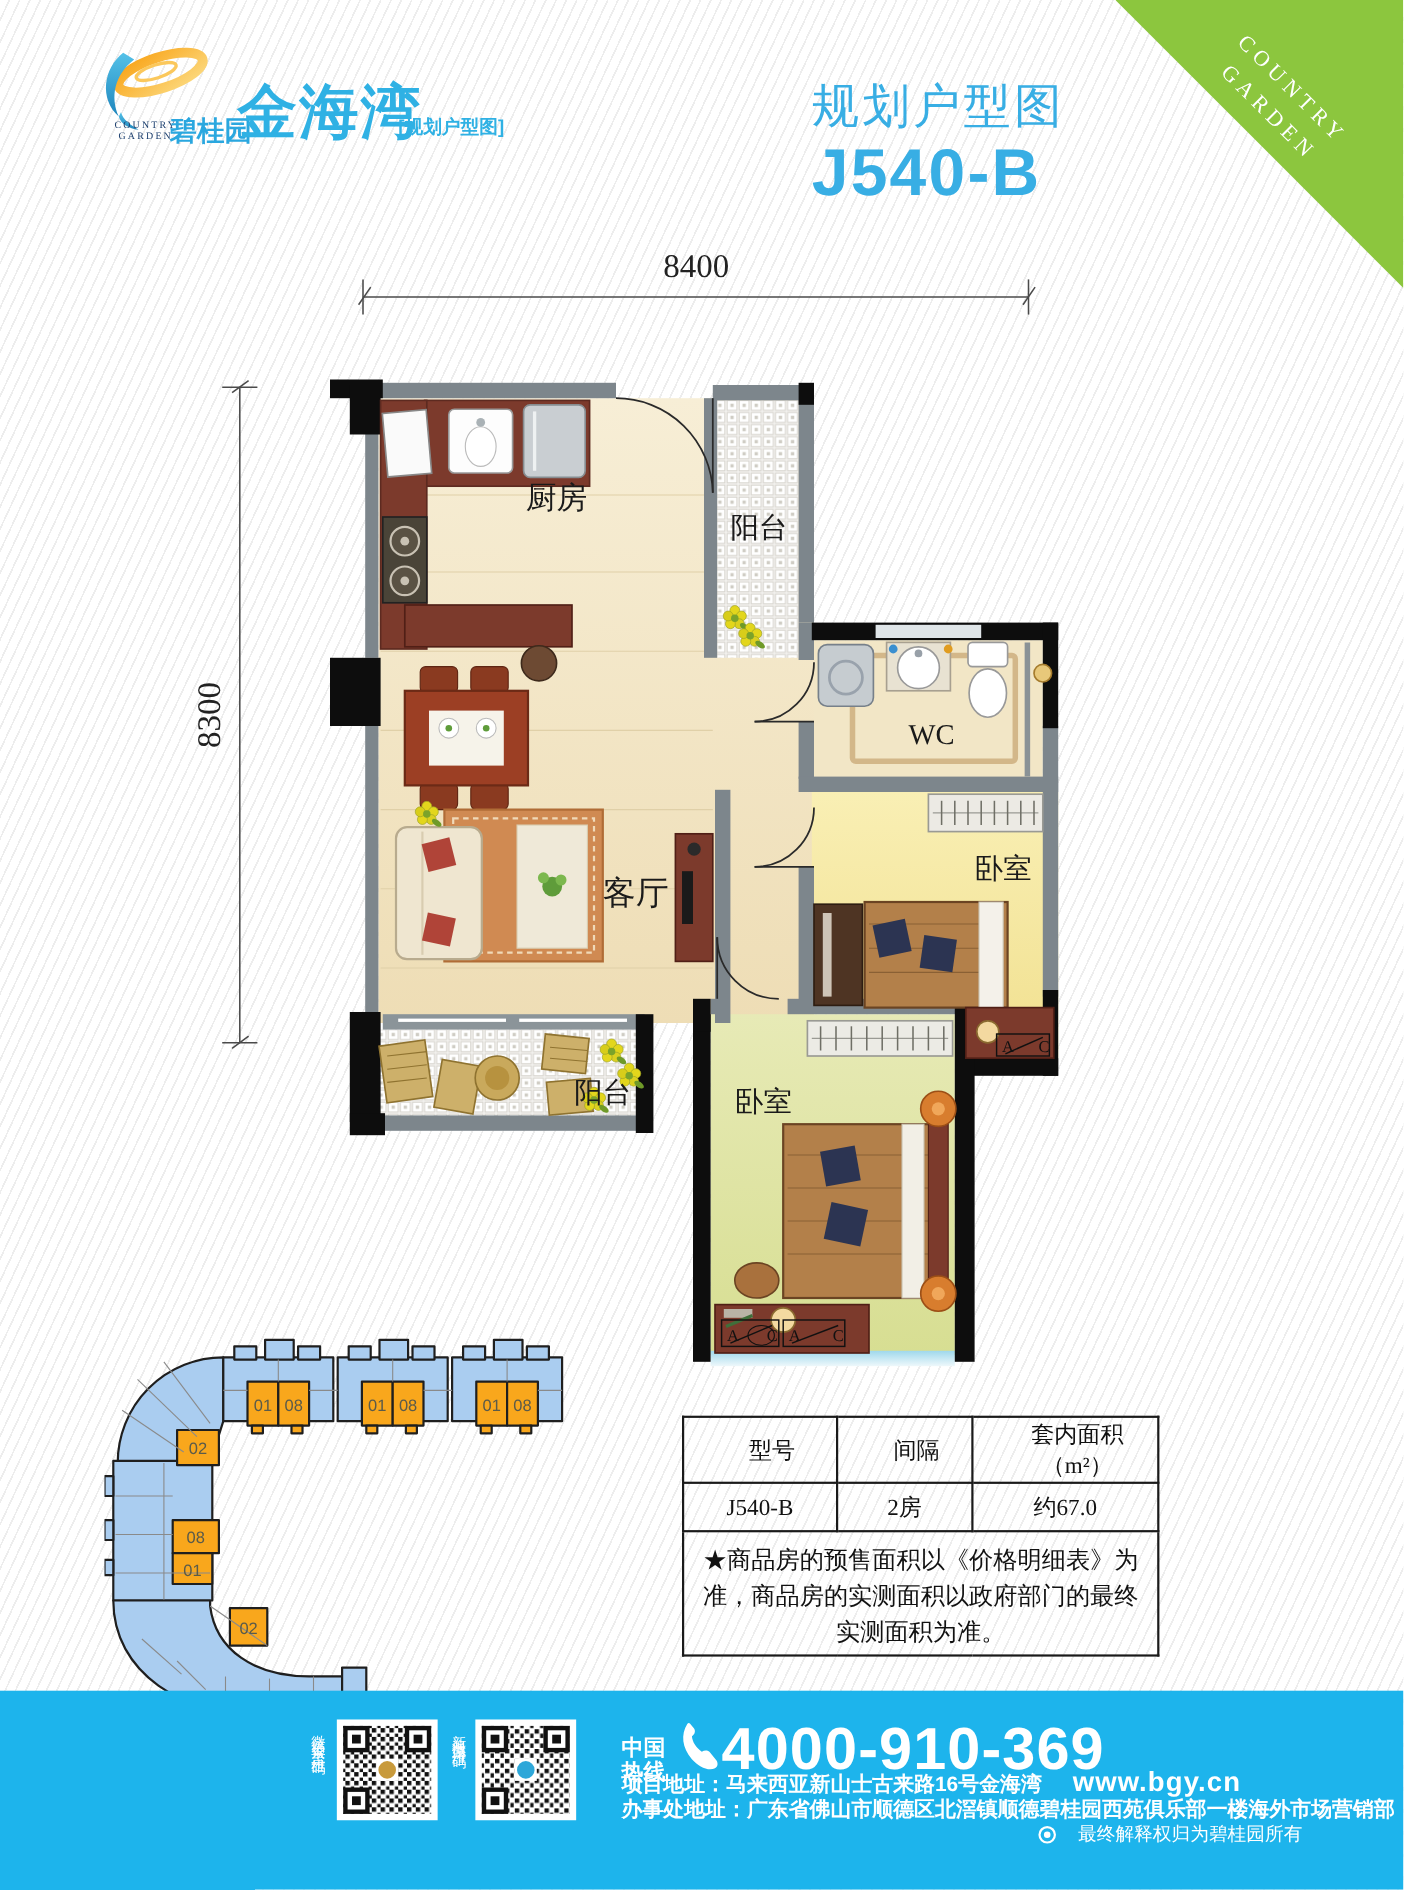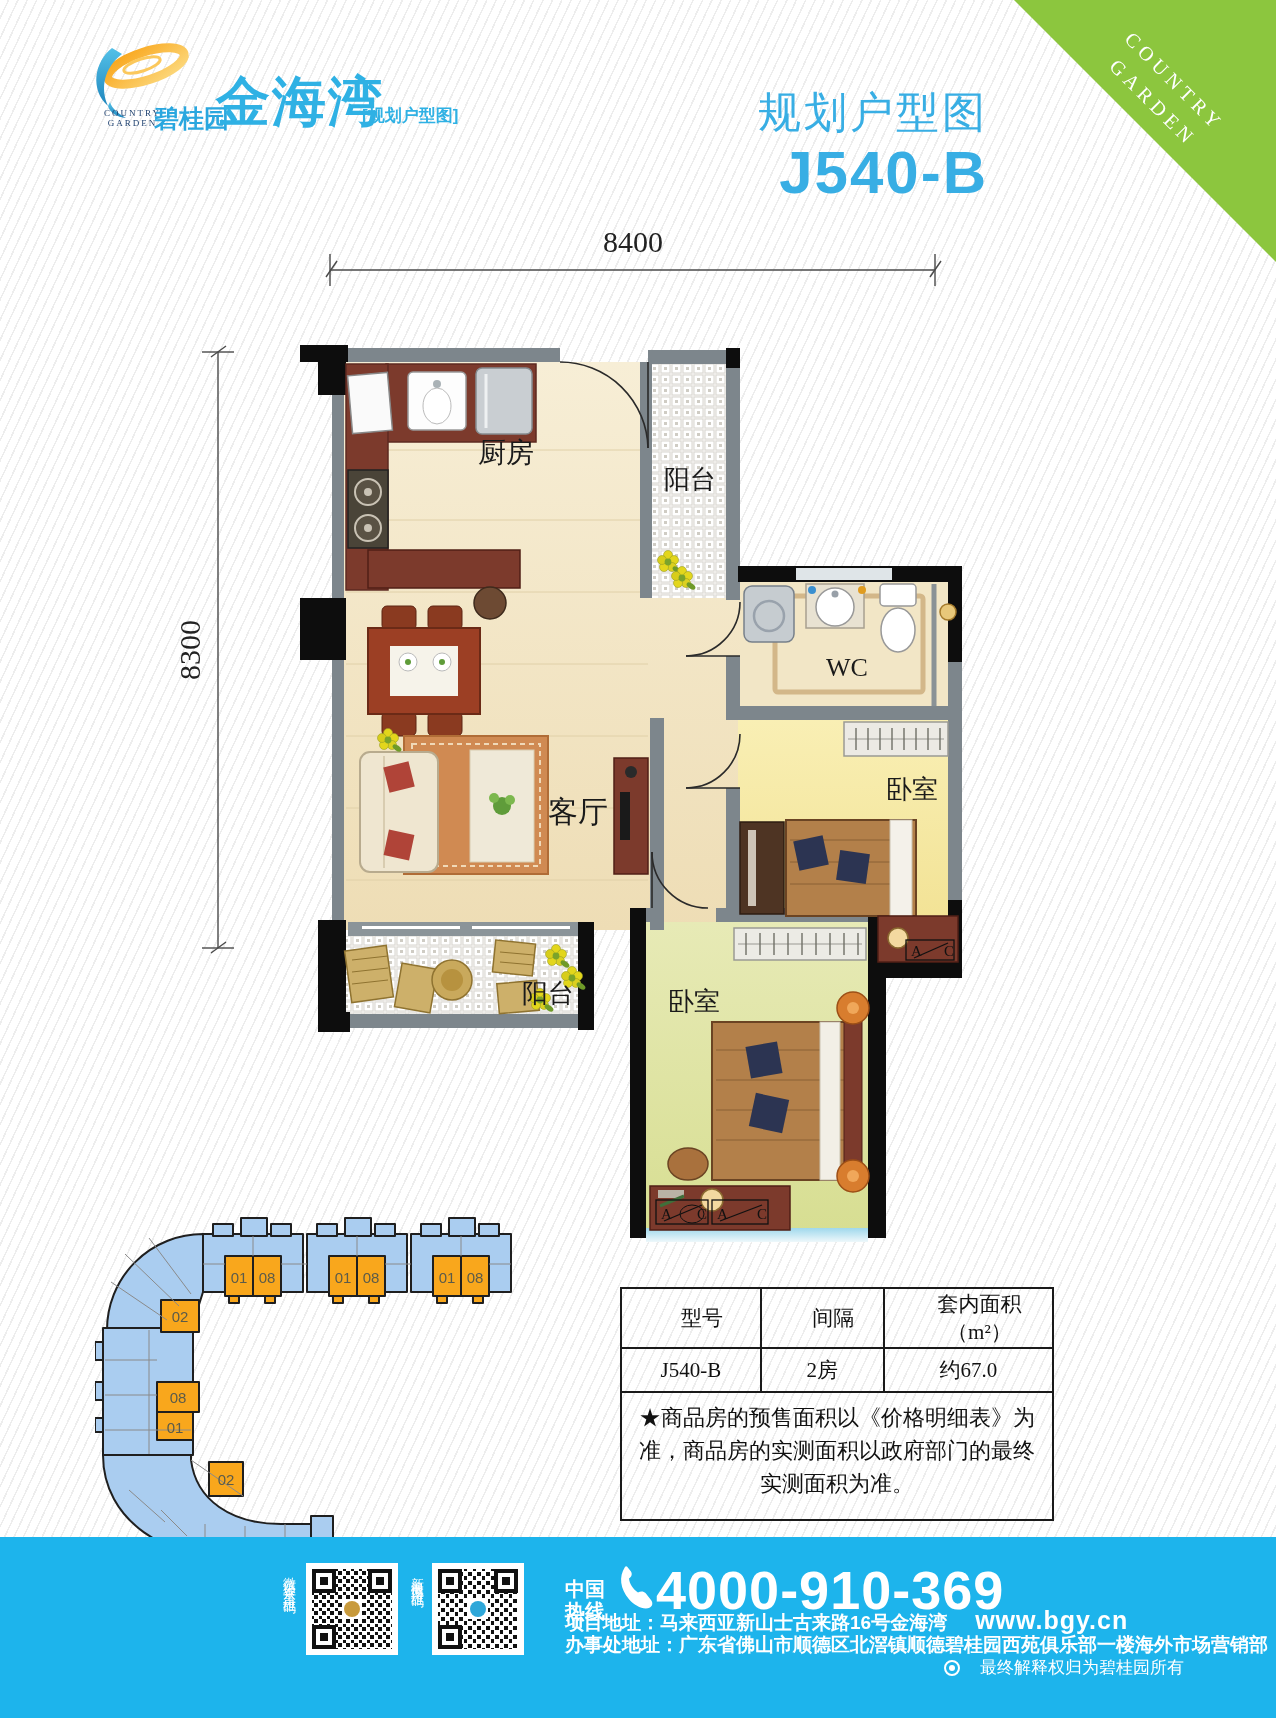--- a/index.html
+++ b/index.html
@@ -7,37 +7,37 @@
         background:repeating-linear-gradient(115deg,#ffffff 0 7px,#ededed 7px 8.5px);
         font-family:"Liberation Sans",sans-serif;}
   .abs{position:absolute;}
 
   
   .logo-tiny{font-family:"Liberation Serif",serif;color:#1c3f6e;font-size:9px;letter-spacing:2px;line-height:10px;text-align:center;}
   .logo-cn{color:#2aa7df;font-weight:bold;font-size:25px;}
   .logo-project{color:#2fb1e4;font-weight:bold;font-size:54px;letter-spacing:2px;}
   .logo-region{color:#2fb1e4;font-size:17px;font-weight:bold;}
 
-  .plan-title{right:288px;top:68px;text-align:right;color:#38aee4;margin-top:16px;}
+  .plan-title{right:308px;top:68px;text-align:left;color:#38aee4;}
   .plan-title .t1{font-size:43px;letter-spacing:3px;}
   .plan-title .t2{font-size:60px;font-weight:bold;letter-spacing:2px;line-height:62px;}
 
   .ribbon{top:0;right:0;width:262px;height:262px;background:#8cc63e;
           clip-path:polygon(0 0,100% 0,100% 100%);}
   .ribbon .rtext{position:absolute;left:150px;top:92px;transform:translate(-50%,-50%) rotate(45deg);
           color:#fff;font-family:"Liberation Serif",serif;font-size:20px;letter-spacing:5px;
           text-align:center;line-height:30px;white-space:nowrap;}
 
   
   table.spec{position:absolute;left:620px;top:1287px;width:434px;border-collapse:collapse;
              font-family:"Liberation Serif",serif;color:#111;background:transparent;}
   table.spec th,table.spec td{border:2px solid #1a1a1a;text-align:center;font-weight:normal;}
   table.spec th{font-size:21px;height:38px;padding-left:23px;}
   table.spec td.val{font-size:21px;height:40px;}
-  table.spec td.note{font-size:22px;line-height:33px;padding:8px 12px 19px 12px;}
+  table.spec td.note{font-size:22px;line-height:33px;padding:8px 12px 4px 12px;}
 
   .remarks{left:552px;top:1462px;display:flex;color:#3a3a3a;font-size:15px;line-height:21px;}
   .remarks .rl{white-space:nowrap;}
 
   
   .footer{left:0;top:1537px;width:1276px;height:201px;background:#1db4ec;color:#fff;}
   .vlabel{position:absolute;writing-mode:vertical-rl;font-size:13px;letter-spacing:3px;color:#fff;height:104px;}
   .hotline{position:absolute;left:565px;top:41px;font-size:20px;font-weight:bold;line-height:22px;}
   .phone{position:absolute;left:656px;top:22px;font-size:54px;font-weight:bold;letter-spacing:1px;}
   .addr1{position:absolute;left:565px;top:69px;font-size:19px;font-weight:bold;display:flex;align-items:baseline;}

